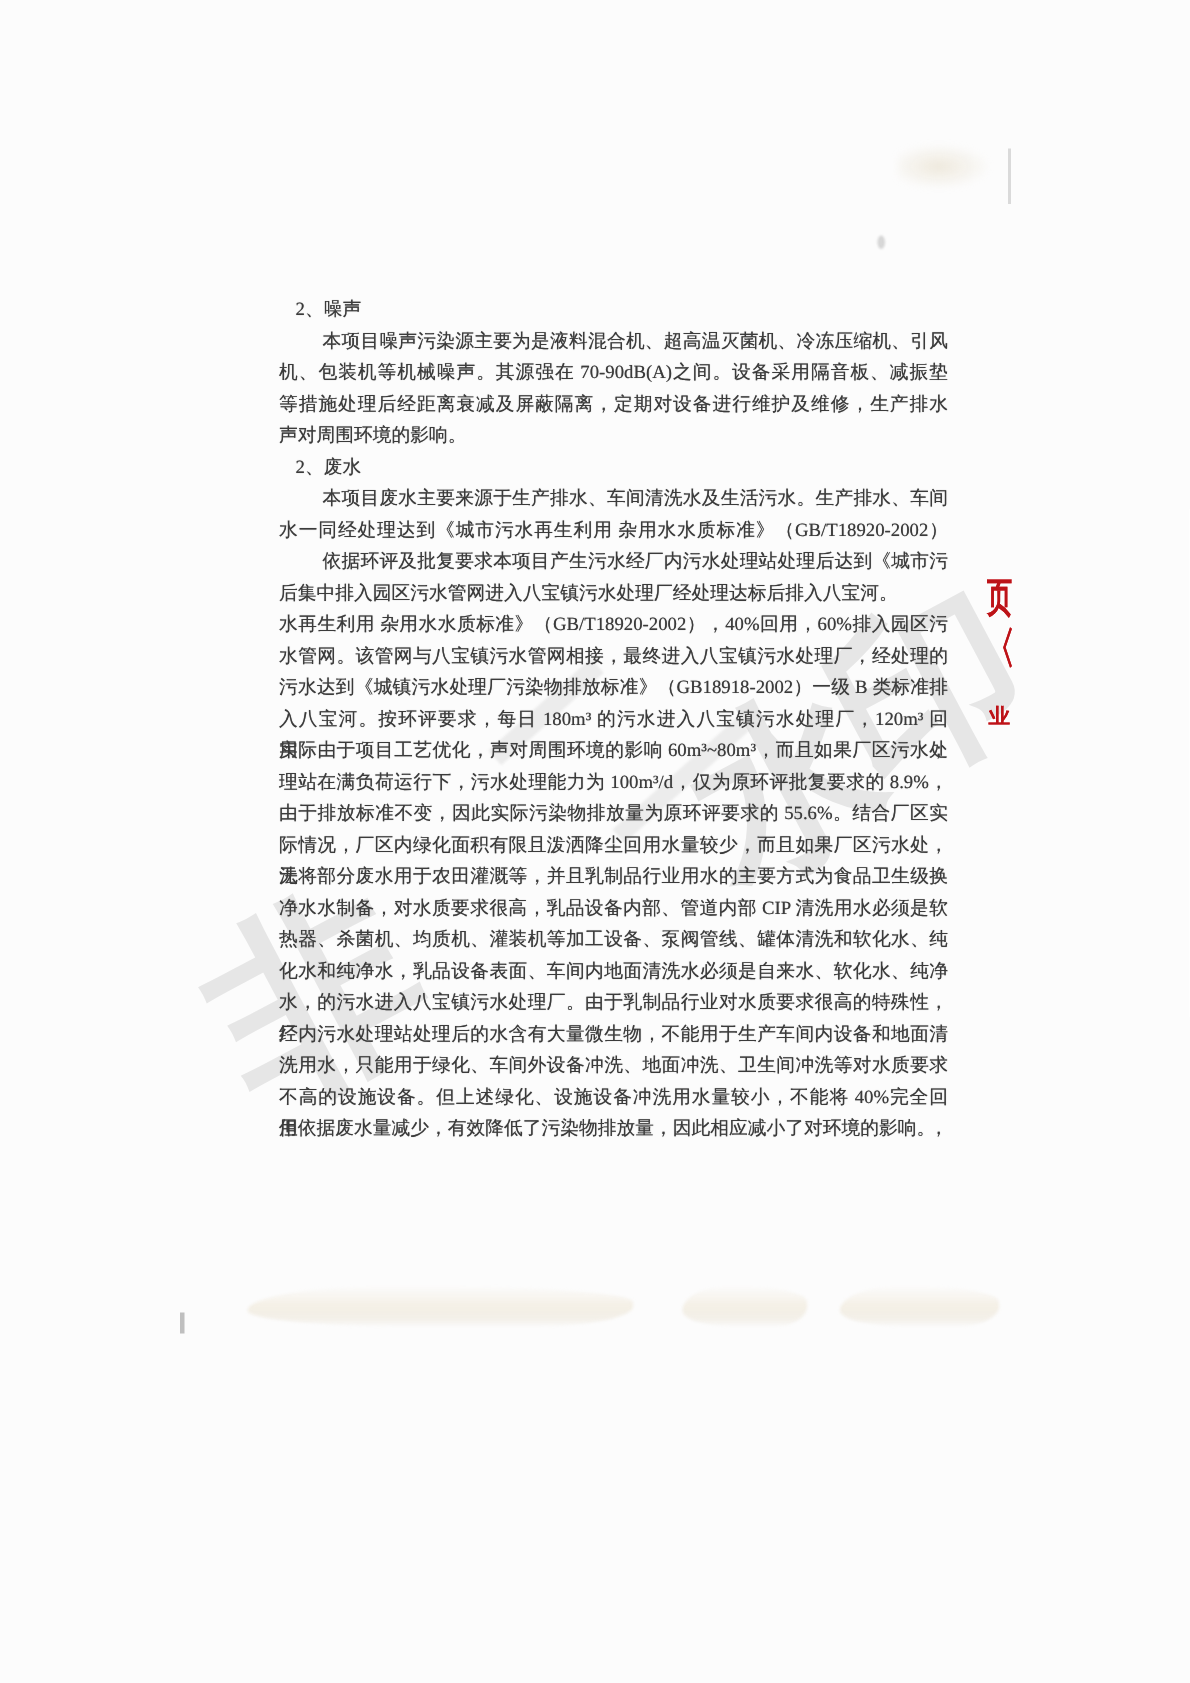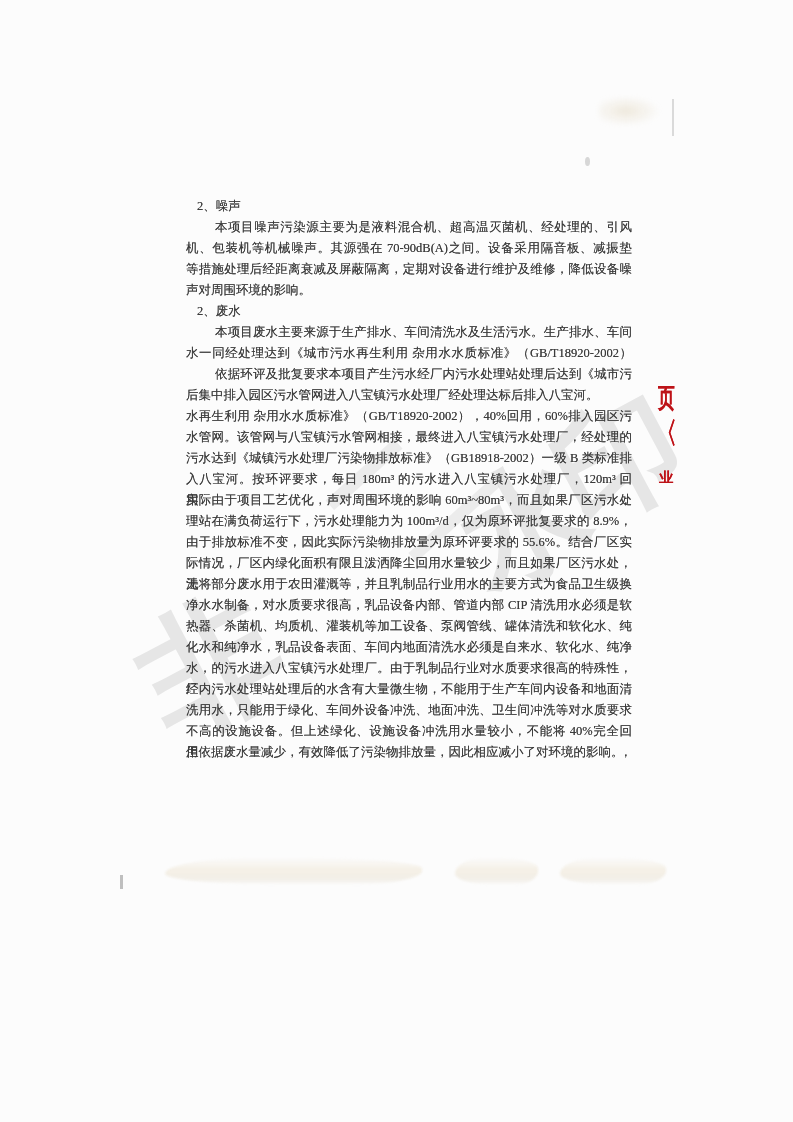--- a/index.html
+++ b/index.html
@@ -112,23 +112,23 @@
   <div class="artifact smudge"></div>
   <div class="artifact vline"></div>
   <div class="artifact speck"></div>
   <div class="artifact band band-0"></div>
   <div class="artifact band band-1"></div>
   <div class="artifact band band-2"></div>
   <div class="artifact tick"></div>
 
   <div class="textblock" id="text-block">
       <div class="line indent-heading">2、噪声</div>
-      <div class="line indent-para j">本项目噪声污染源主要为是液料混合机、超高温灭菌机、经处理的、引风</div>
+      <div class="line indent-para j">本项目噪声污染源主要为是液料混合机、超高温灭菌机、冷冻压缩机、引风</div>
       <div class="line indent-none j">机、包装机等机械噪声。其源强在 70-90dB(A)之间。设备采用隔音板、减振垫</div>
-      <div class="line indent-none j">等措施处理后经距离衰减及屏蔽隔离，定期对设备进行维护及维修，降低设备噪</div>
+      <div class="line indent-none j">等措施处理后经距离衰减及屏蔽隔离，定期对设备进行维护及维修，生产排水</div>
       <div class="line indent-none">声对周围环境的影响。</div>
       <div class="line indent-heading">2、废水</div>
       <div class="line indent-para j">本项目废水主要来源于生产排水、车间清洗水及生活污水。生产排水、车间</div>
       <div class="line indent-none j">水一同经处理达到《城市污水再生利用 杂用水水质标准》（GB/T18920-2002）</div>
       <div class="line indent-para j">依据环评及批复要求本项目产生污水经厂内污水处理站处理后达到《城市污</div>
       <div class="line indent-none">后集中排入园区污水管网进入八宝镇污水处理厂经处理达标后排入八宝河。</div>
       <div class="line indent-none j">水再生利用 杂用水水质标准》（GB/T18920-2002），40%回用，60%排入园区污</div>
       <div class="line indent-none j">水管网。该管网与八宝镇污水管网相接，最终进入八宝镇污水处理厂，经处理的</div>
       <div class="line indent-none j">污水达到《城镇污水处理厂污染物排放标准》（GB18918-2002）一级 B 类标准排</div>
       <div class="line indent-none j">入八宝河。按环评要求，每日 180m³ 的污水进入八宝镇污水处理厂，120m³ 回用；</div>

